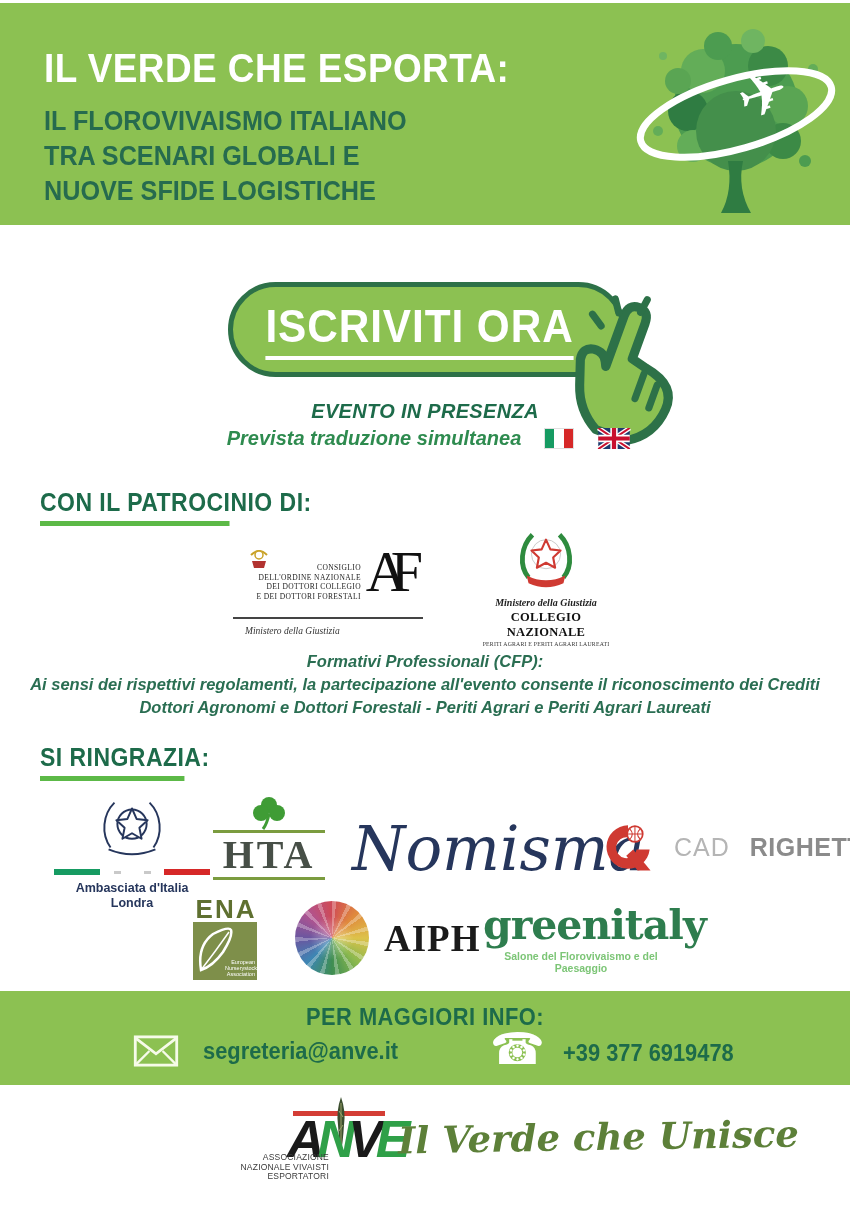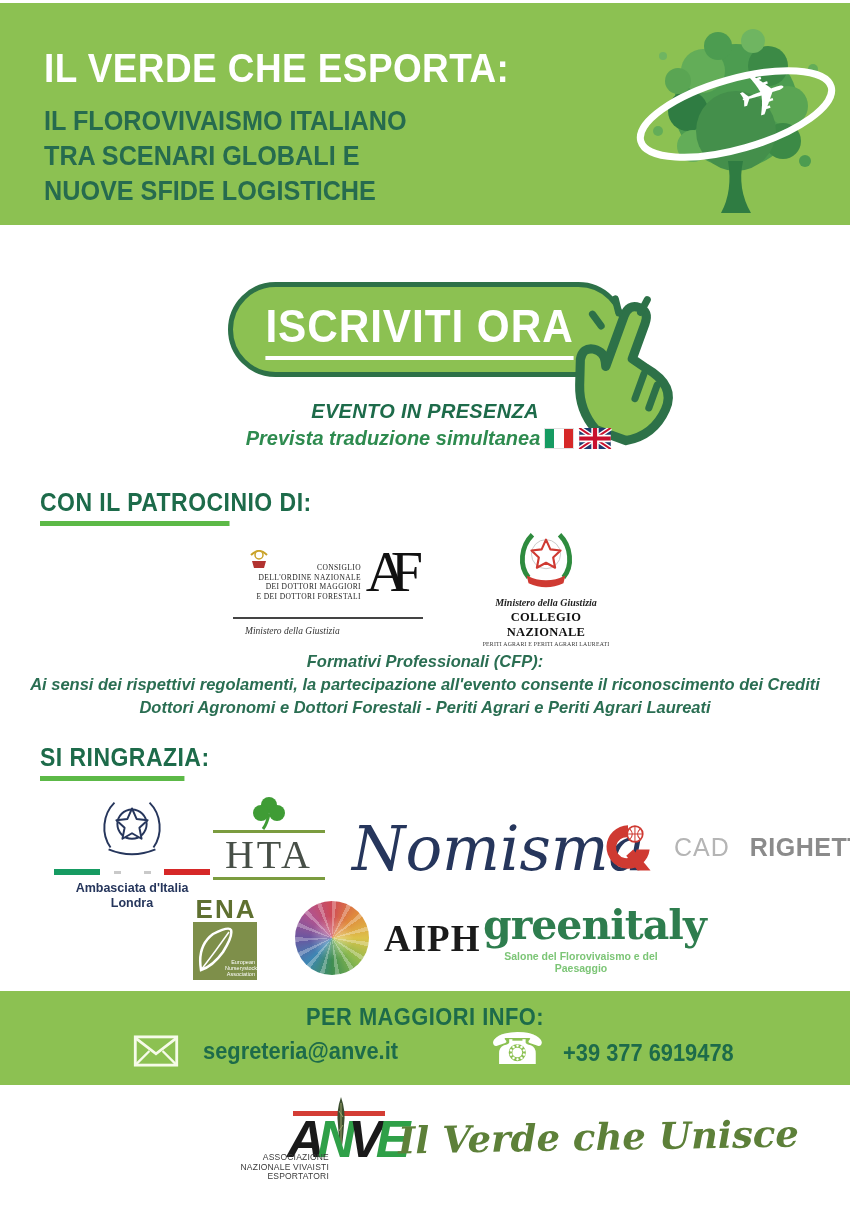--- a/index.html
+++ b/index.html
@@ -31,21 +31,21 @@
     color:#fff; font-size:46px; font-weight:700; letter-spacing:1px;
     border-bottom:4px solid #fff; padding-bottom:3px; transform:scaleX(.92); white-space:nowrap;
   }
   .hand { position:absolute; left:545px; top:292px; width:162px; height:172px; }
   .evento {
     position:absolute; left:0; right:0; top:397px; text-align:center;
     font-size:20px; font-weight:700; font-style:italic; color:#1d6b4a; letter-spacing:.3px;
   }
   .traduzione-row {
     position:absolute; left:0; right:0; top:424px; display:flex; align-items:center;
-    justify-content:center; gap:4px;padding-left:8px;
+    justify-content:center; gap:23px;padding-left:8px;
   }
   .traduzione { font-size:20px; font-weight:700; font-style:italic; color:#2e8b4f; }
   .flag-it { width:30px; height:21px; border:1px solid #e0e0e0;
     background:linear-gradient(to right,#169b62 0 33.3%,#fff 33.3% 66.6%,#d62828 66.6% 100%); }
   .flag-uk { width:34px; height:21px; display:block; }
   
   .section-heading {
     position:absolute; font-size:25px; font-weight:700; color:#1d6b4a; letter-spacing:.5px;
     transform:scaleX(.92); transform-origin:left top; white-space:nowrap;
   }
@@ -80,21 +80,21 @@
   .amb-bar { position:relative; width:156px; height:6px; margin:2px auto 0; display:flex; }
   .amb-bar .seg-g { width:46px; background:#169b62; }
   .amb-bar .seg-w { flex:1; background:#fff; }
   .amb-bar .seg-r { width:46px; background:#d62828; }
   .amb-bar .tick { position:absolute; top:1.5px; width:7px; height:3px; background:#c9c9c9; }
   .amb-bar .tick1 { left:60px; } .amb-bar .tick2 { left:90px; }
   .amb-text { font-size:12.5px; font-weight:700; line-height:15px; margin-top:6px; }
   .hta { position:absolute; left:213px; top:793px; width:112px; text-align:center; }
   .hta-clover { width:34px; height:34px; display:block; margin:0 auto; }
   .hta-rule { height:3px; background:#7b9c3f; }
-  .hta-name { font-family:"Liberation Serif", serif; font-weight:400; font-size:40px;
+  .hta-name { font-family:"Liberation Serif", serif; font-weight:700; font-size:40px;
     line-height:44px; color:#474f47; letter-spacing:3px; }
   .nomisma { position:absolute; left:352px; top:810px; width:232px; text-align:left;
     font-family:"DejaVu Serif", serif; font-style:italic; font-size:61px; color:#26365c; }
   .cadr { position:absolute; left:602px; top:818px; display:flex; align-items:center; gap:20px; }
   .cadr-mark { width:52px; height:52px; }
   .cadr-cad { font-size:25px; color:#b5b5b5; letter-spacing:1px; }
   .cadr-righetti { font-size:25px; color:#8b8b8b; font-weight:700; letter-spacing:.5px; }
   .ena { position:absolute; left:193px; top:894px; width:66px; text-align:center; }
   .ena-name { font-size:26px; font-weight:800; color:#5f7030; letter-spacing:2px; line-height:24px; }
   .ena-square { position:relative; width:64px; height:58px; background:#7e8f4a; margin-top:1px; }
@@ -204,21 +204,21 @@
 
   <div class="cons">
     <svg class="cons-emblem" viewBox="0 0 24 26">
       <path d="M4 10 Q12 2 20 10" stroke="#c9a227" fill="none" stroke-width="2"></path>
       <circle cx="12" cy="10" r="4" fill="#fff" stroke="#c9a227" stroke-width="1.5"></circle>
       <path d="M5 16 h14 l-2 7 h-10 z" fill="#b23330"></path>
     </svg>
     <div class="cons-lines">
       <div>CONSIGLIO</div>
       <div>DELL'ORDINE NAZIONALE</div>
-      <div>DEI DOTTORI MAGGIORI</div>
+      <div>DEI DOTTORI COLLEGIO</div>
       <div>E DEI DOTTORI FORESTALI</div>
     </div>
     <div class="cons-af">
       <span>A</span><span class="af-f">F</span>
     </div>
     <div class="cons-rule"></div>
     <div class="cons-ministry">Ministero della Giustizia</div>
   </div>
 
   <div class="coll">

